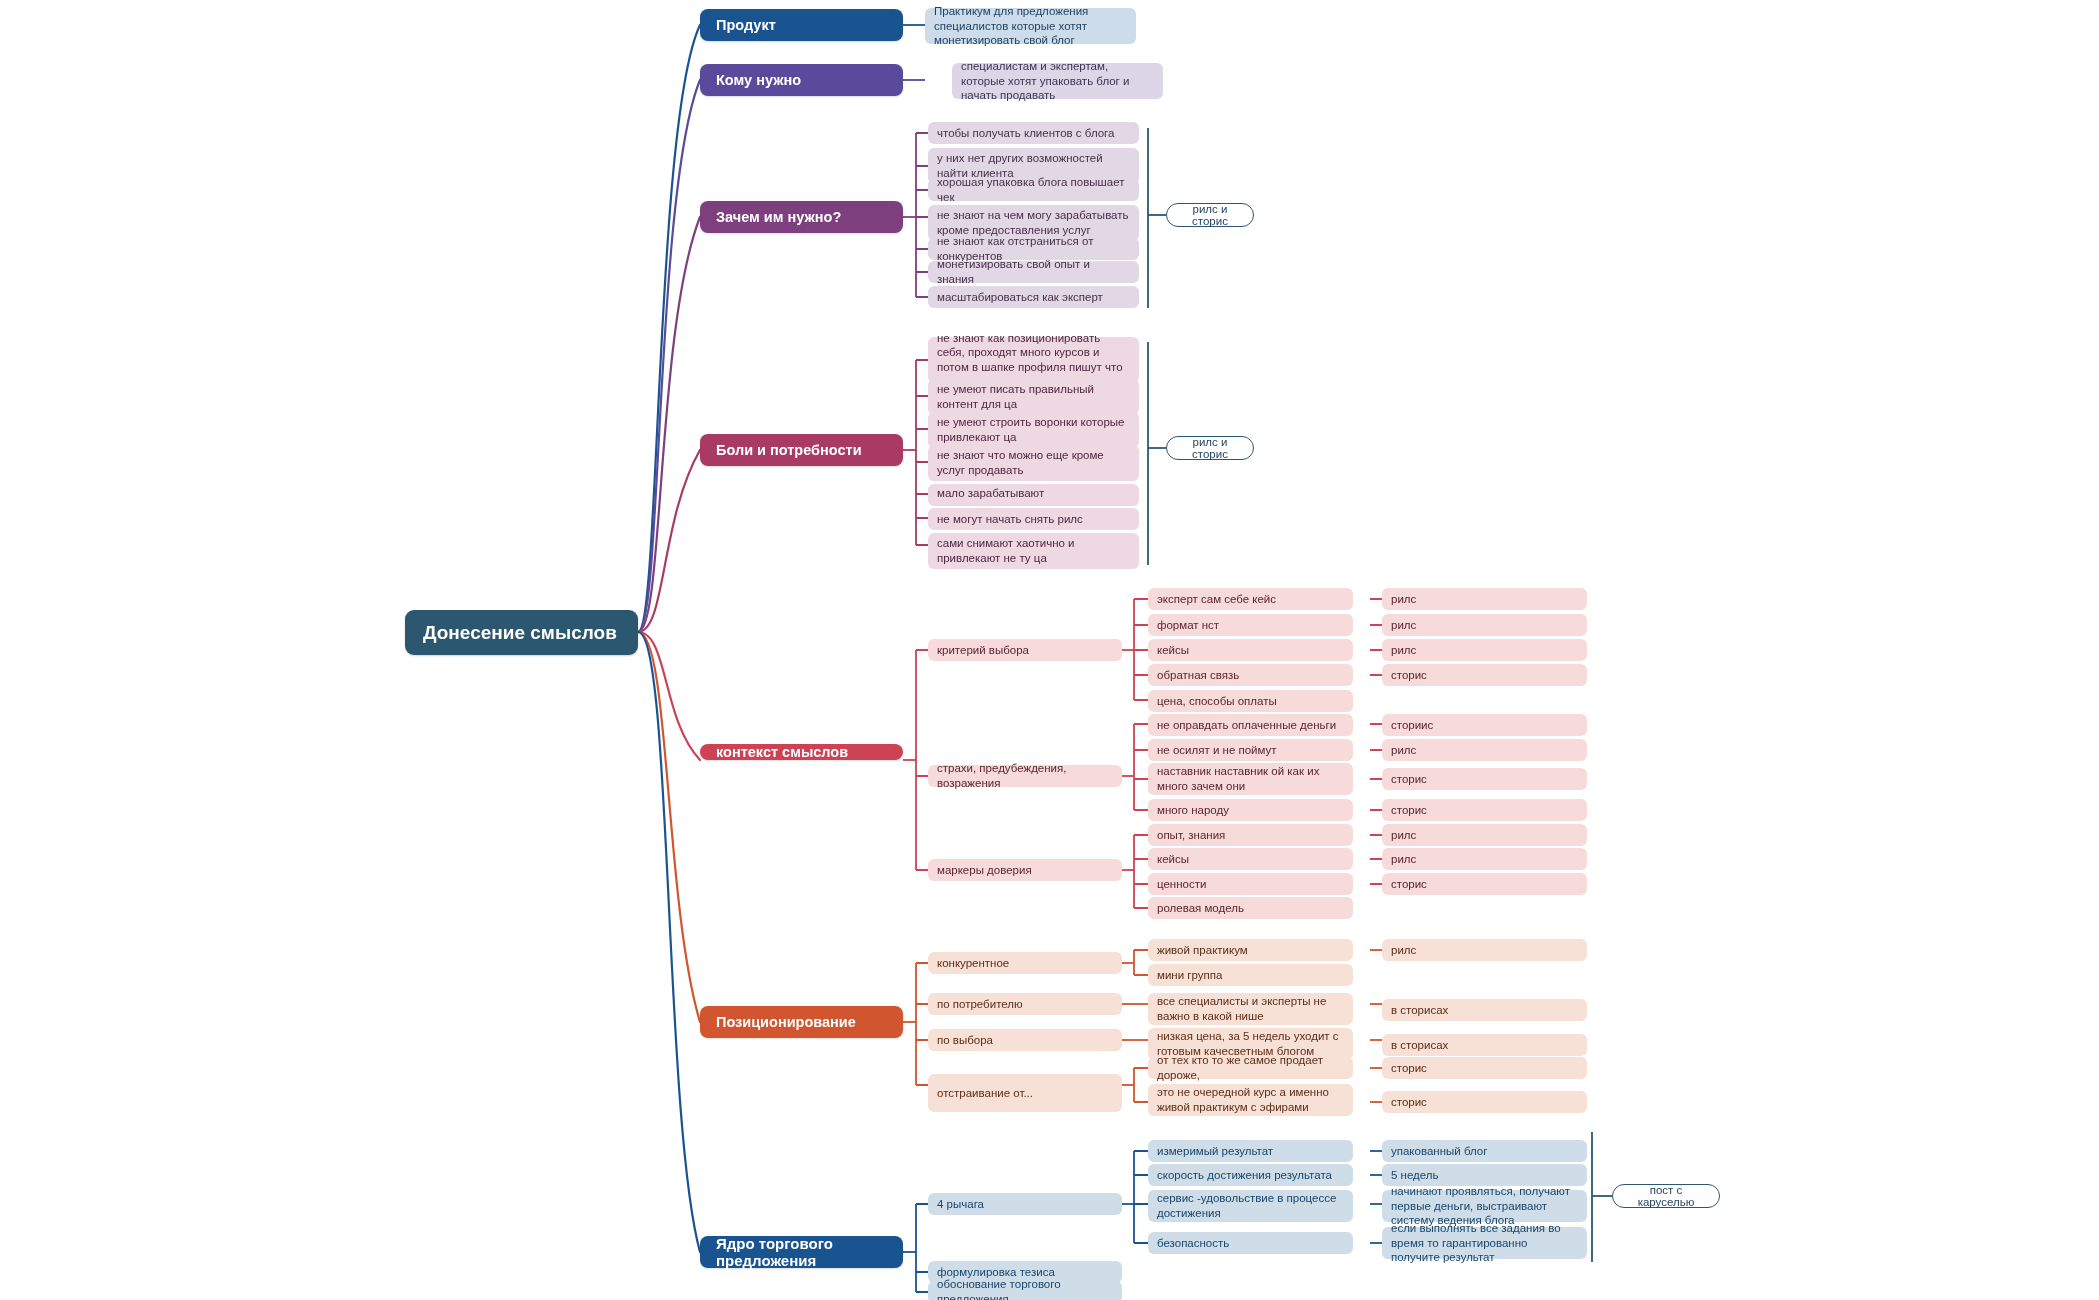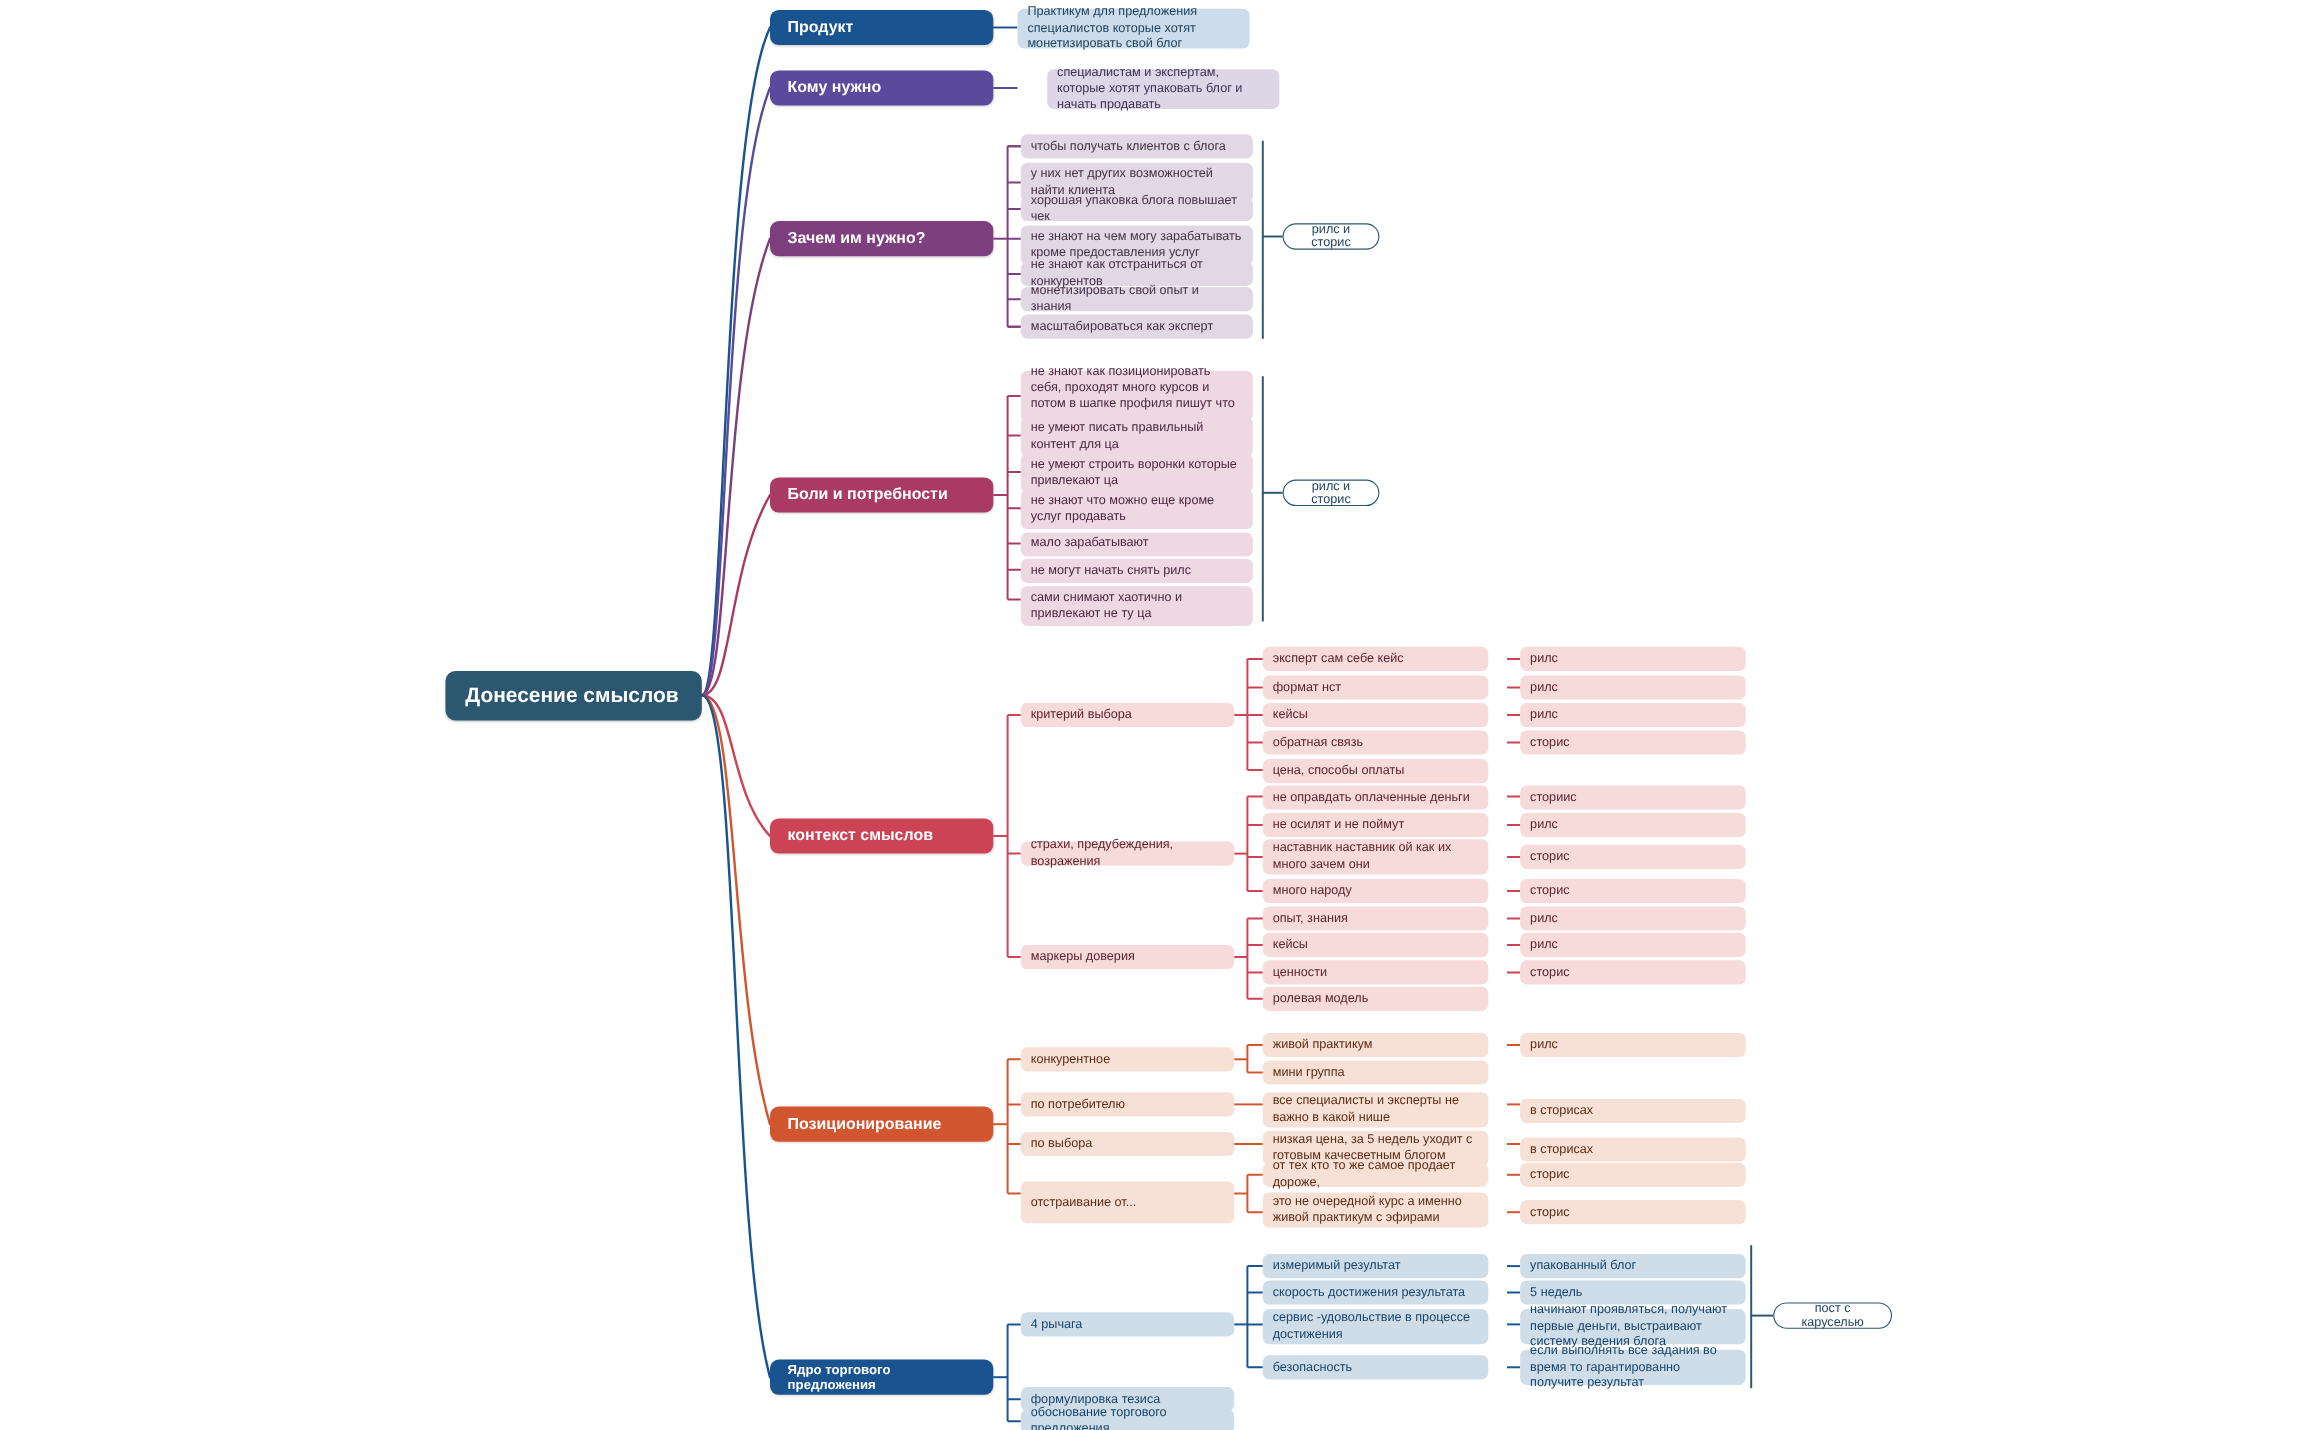--- a/index.html
+++ b/index.html
@@ -222,21 +222,21 @@
   <div class="node leaf t-magenta" style="left:928px;top:508px;width:211px;height:22px;">
     <span class="txt">не могут начать снять рилс</span>
     </div>
   <div class="node leaf t-magenta" style="left:928px;top:533px;width:211px;height:36px;">
     <span class="txt">сами снимают хаотично и привлекают не ту ца</span>
     </div>
   <div class="node pill" style="left:1166px;top:436px;width:88px;height:24px;">
     <span class="txt" style="text-align:center;">рилс и сторис</span>
   </div>
 
-  <div class="node l1 c-kontext" style="left:700px;top:744px;width:203px;height:32px;">
+  <div class="node l1 c-kontext" style="left:700px;top:744px;width:203px;height:16px;">
     <span class="txt">контекст смыслов</span>
   </div>
 
   <div class="node leaf t-red" style="left:928px;top:639px;width:194px;height:22px;">
     <span class="txt">критерий выбора</span>
     </div>
   <div class="node leaf t-red" style="left:928px;top:765px;width:194px;height:22px;">
     <span class="txt">страхи, предубеждения, возражения</span>
     </div>
   <div class="node leaf t-red" style="left:928px;top:859px;width:194px;height:22px;">
@@ -377,21 +377,21 @@
     </div>
 
   <div class="node leaf t-orange" style="left:1148px;top:1084px;width:205px;height:32px;">
     <span class="txt">это не очередной курс а именно живой практикум с эфирами</span>
     </div>
   <div class="node leaf t-orange" style="left:1382px;top:1091px;width:205px;height:22px;">
     <span class="txt">сторис</span>
     </div>
 
   <div class="node l1 c-yadro" style="left:700px;top:1236px;width:203px;height:32px;">
-    <span class="txt" style="font-size:12px;">Ядро торгового предложения</span>
+    <span class="txt" style="font-size:15px;">Ядро торгового предложения</span>
   </div>
 
   <div class="node leaf t-navy" style="left:928px;top:1193px;width:194px;height:22px;">
     <span class="txt">4 рычага</span>
     </div>
   <div class="node leaf t-navy" style="left:928px;top:1261px;width:194px;height:22px;">
     <span class="txt">формулировка тезиса</span>
     </div>
   <div class="node leaf t-navy" style="left:928px;top:1281px;width:194px;height:22px;">
     <span class="txt">обоснование торгового предложения</span>

